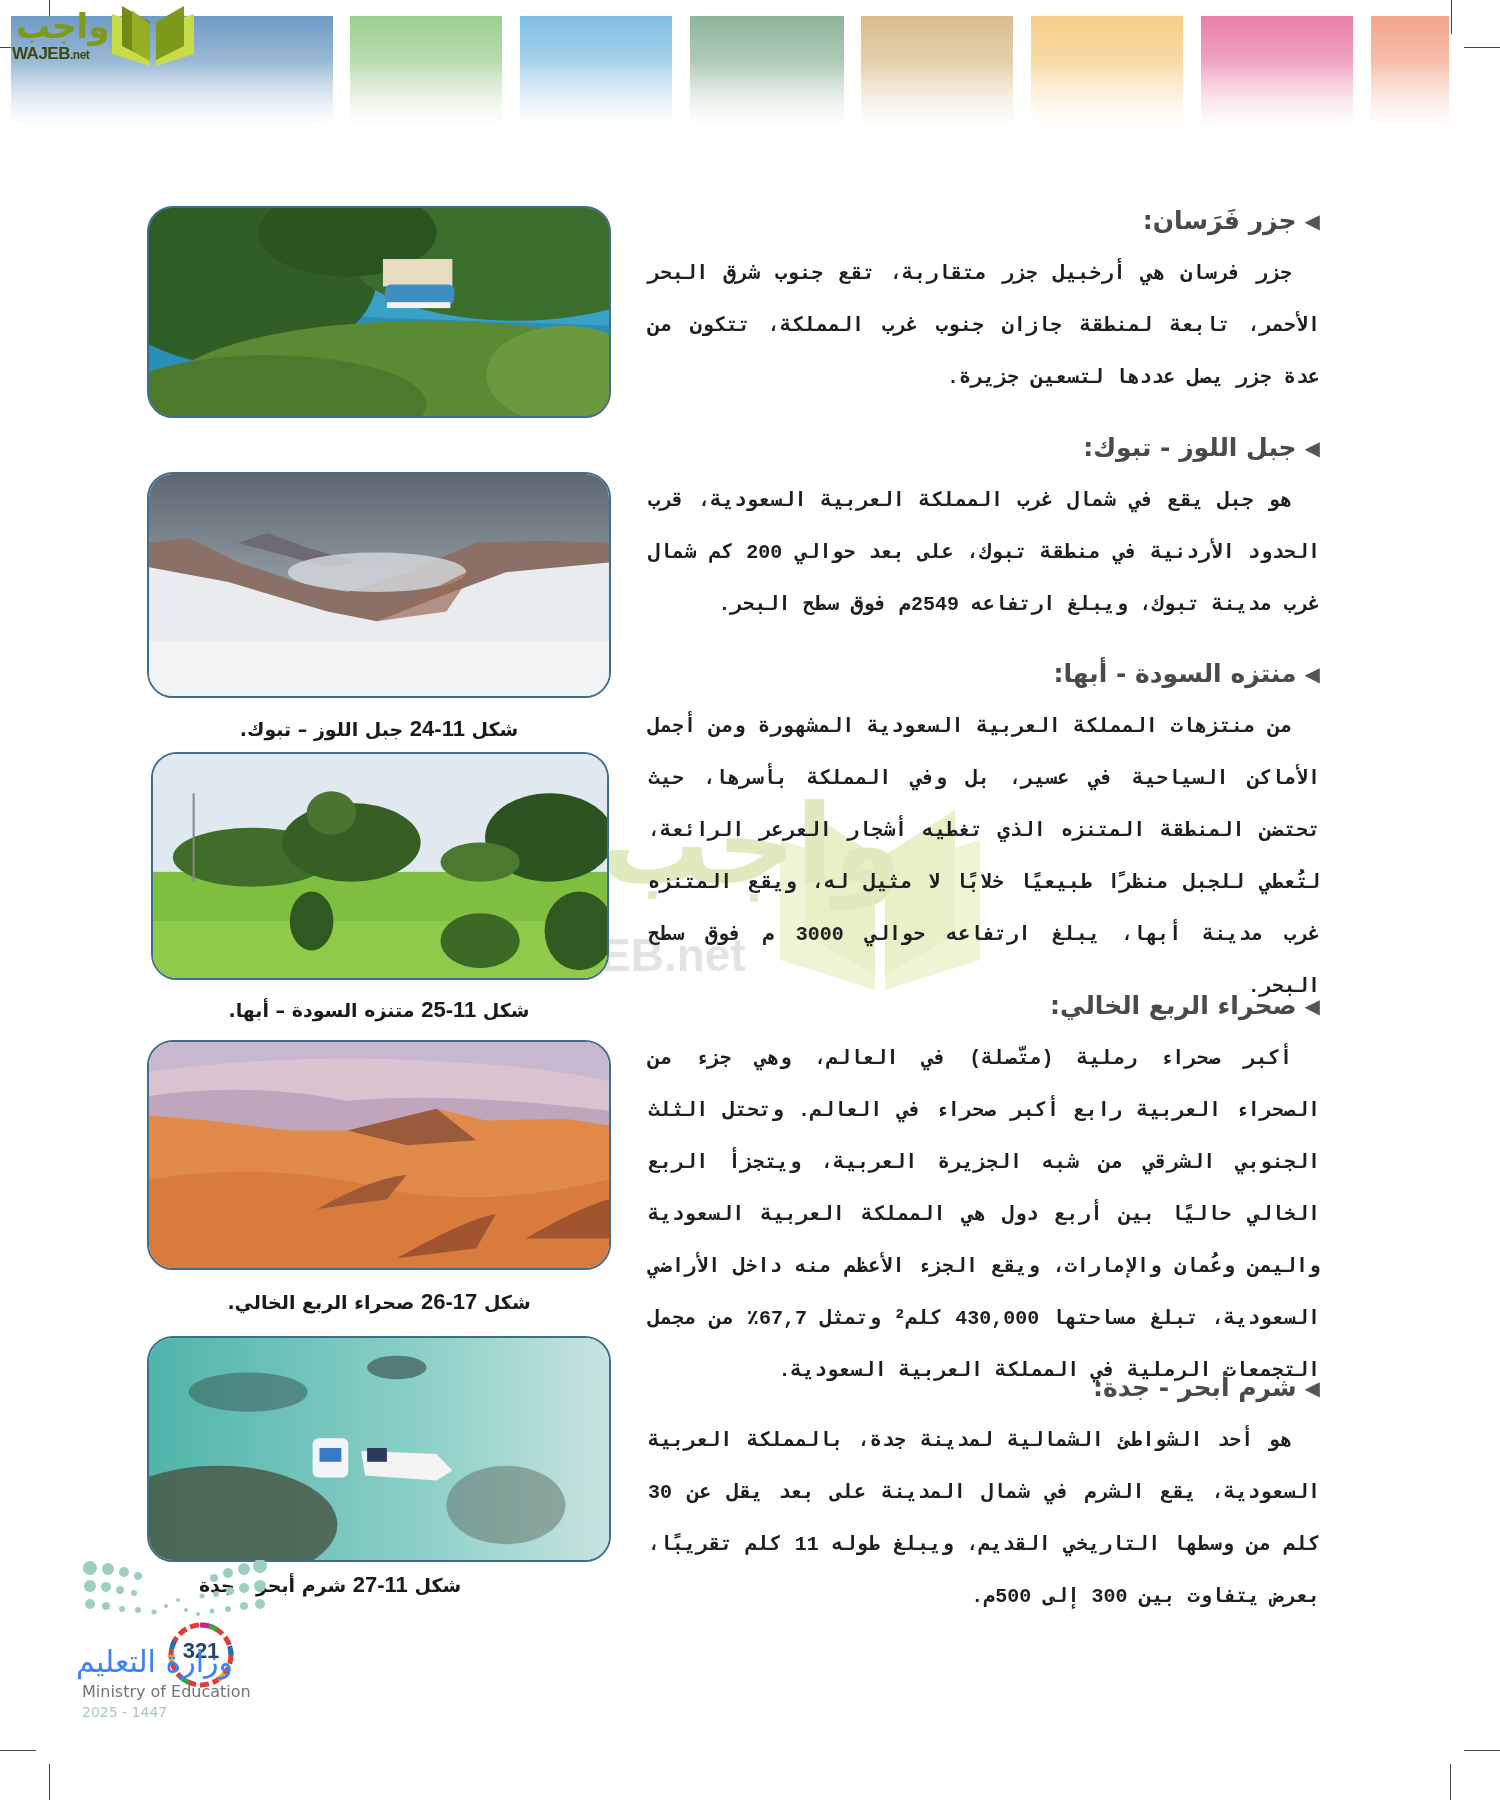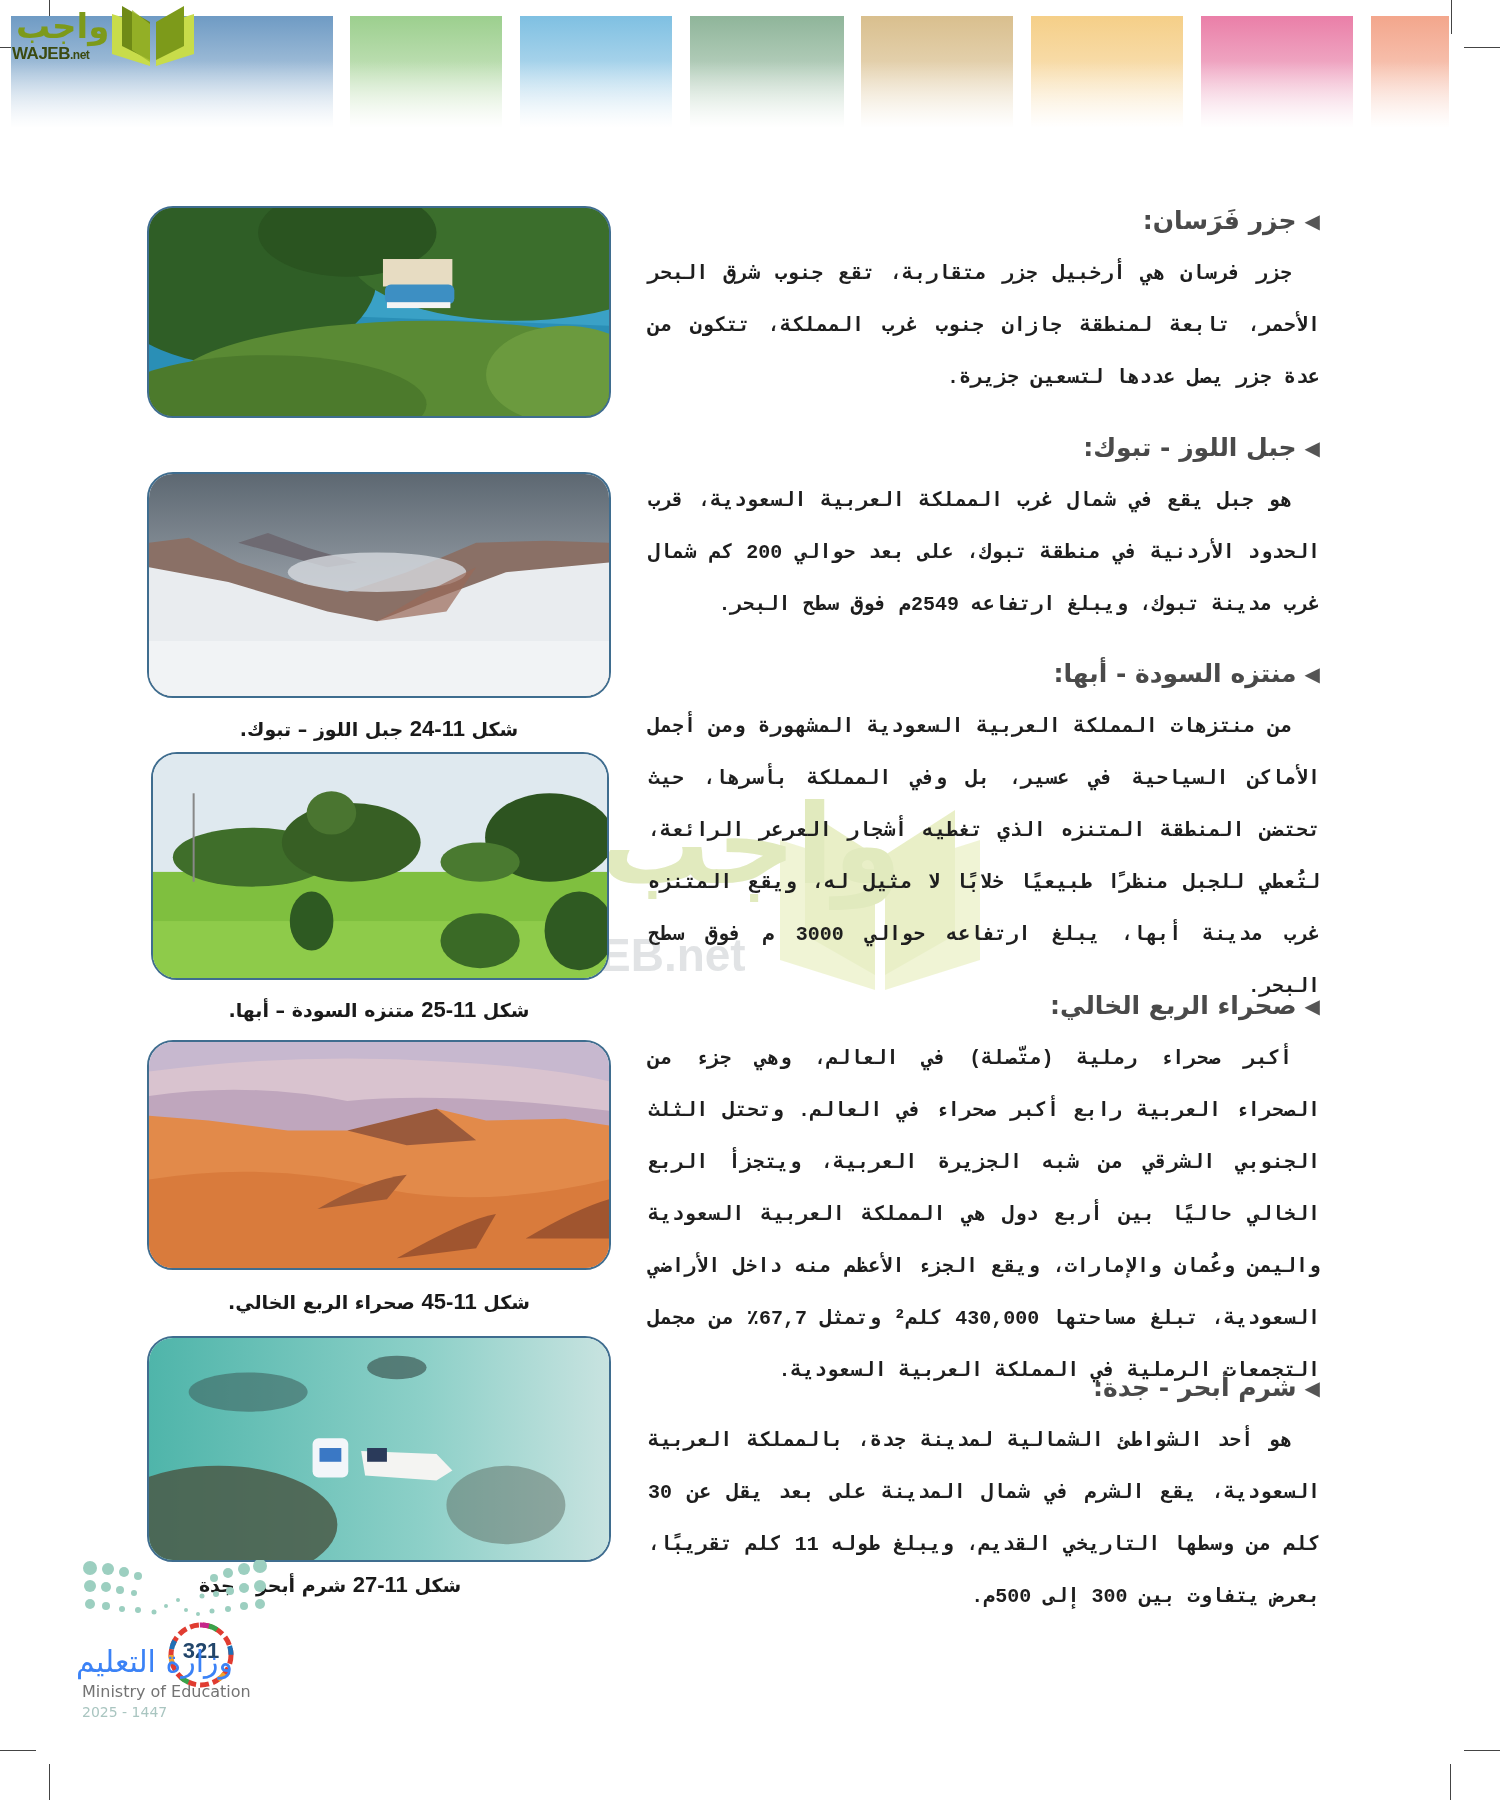--- a/index.html
+++ b/index.html
@@ -167,21 +167,21 @@
     <path d="M0 55 Q100 40 200 60 Q300 50 464 70 L464 100 L0 100 Z" fill="#bfa6bd"></path>
     <path d="M0 75 L60 80 L140 90 L230 90 L290 68 L340 80 L420 78 L464 85 L464 230 L0 230 Z" fill="#e28a4a"></path>
     <path d="M200 90 L290 68 L330 100 L260 105 Z" fill="#9a5a3c"></path>
     <path d="M0 140 Q120 120 240 150 Q340 170 464 140 L464 230 L0 230 Z" fill="#d97b3c"></path>
     <path d="M170 170 Q220 140 260 135 L240 160 Z" fill="#a05a35"></path>
     <path d="M250 220 Q320 180 350 175 L330 210 Z" fill="#a0552f"></path>
     <path d="M380 200 Q430 170 464 160 L464 200 Z" fill="#a0552f"></path>
   </svg>
 </div>
 <div class="caption" style="top:1289px;">
-  <span>شكل</span> <b>11-45</b> <span>صحراء الربع الخالي.</span>
+  <span>شكل</span> <b>17-26</b> <span>صحراء الربع الخالي.</span>
 </div>
 
 <div class="fig" style="top:1336px;height:226px;">
   <svg width="100%" height="100%" viewBox="0 0 464 226" preserveAspectRatio="none">
     <defs>
         <linearGradient id="sea5" x1="0" y1="0" x2="1" y2="0">
           <stop offset="0" stop-color="#4fb5aa"></stop>
           <stop offset="0.6" stop-color="#8dd0c8"></stop>
           <stop offset="1" stop-color="#c8e3e0"></stop>
         </linearGradient>

